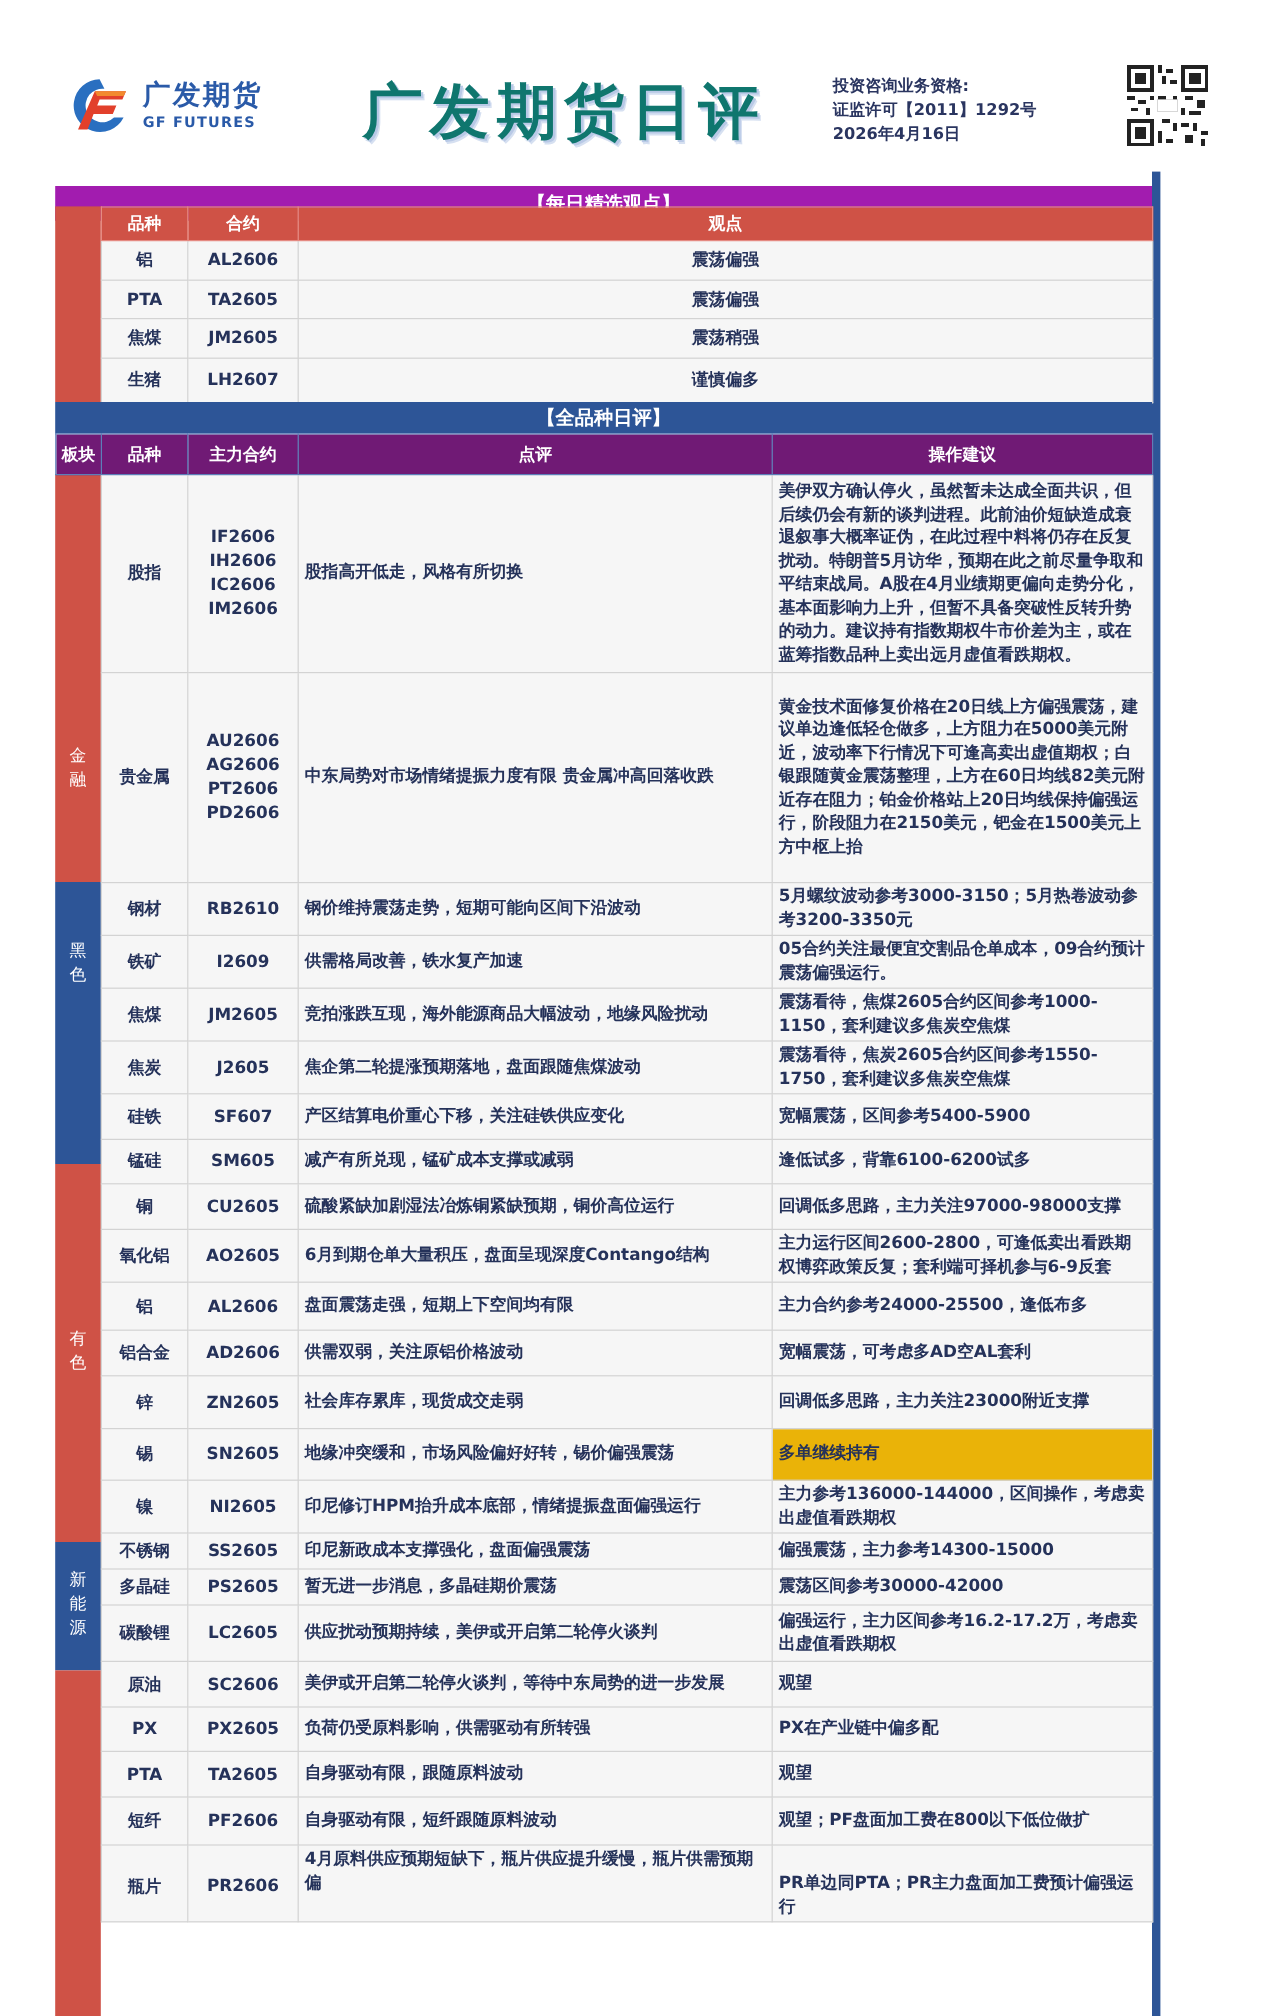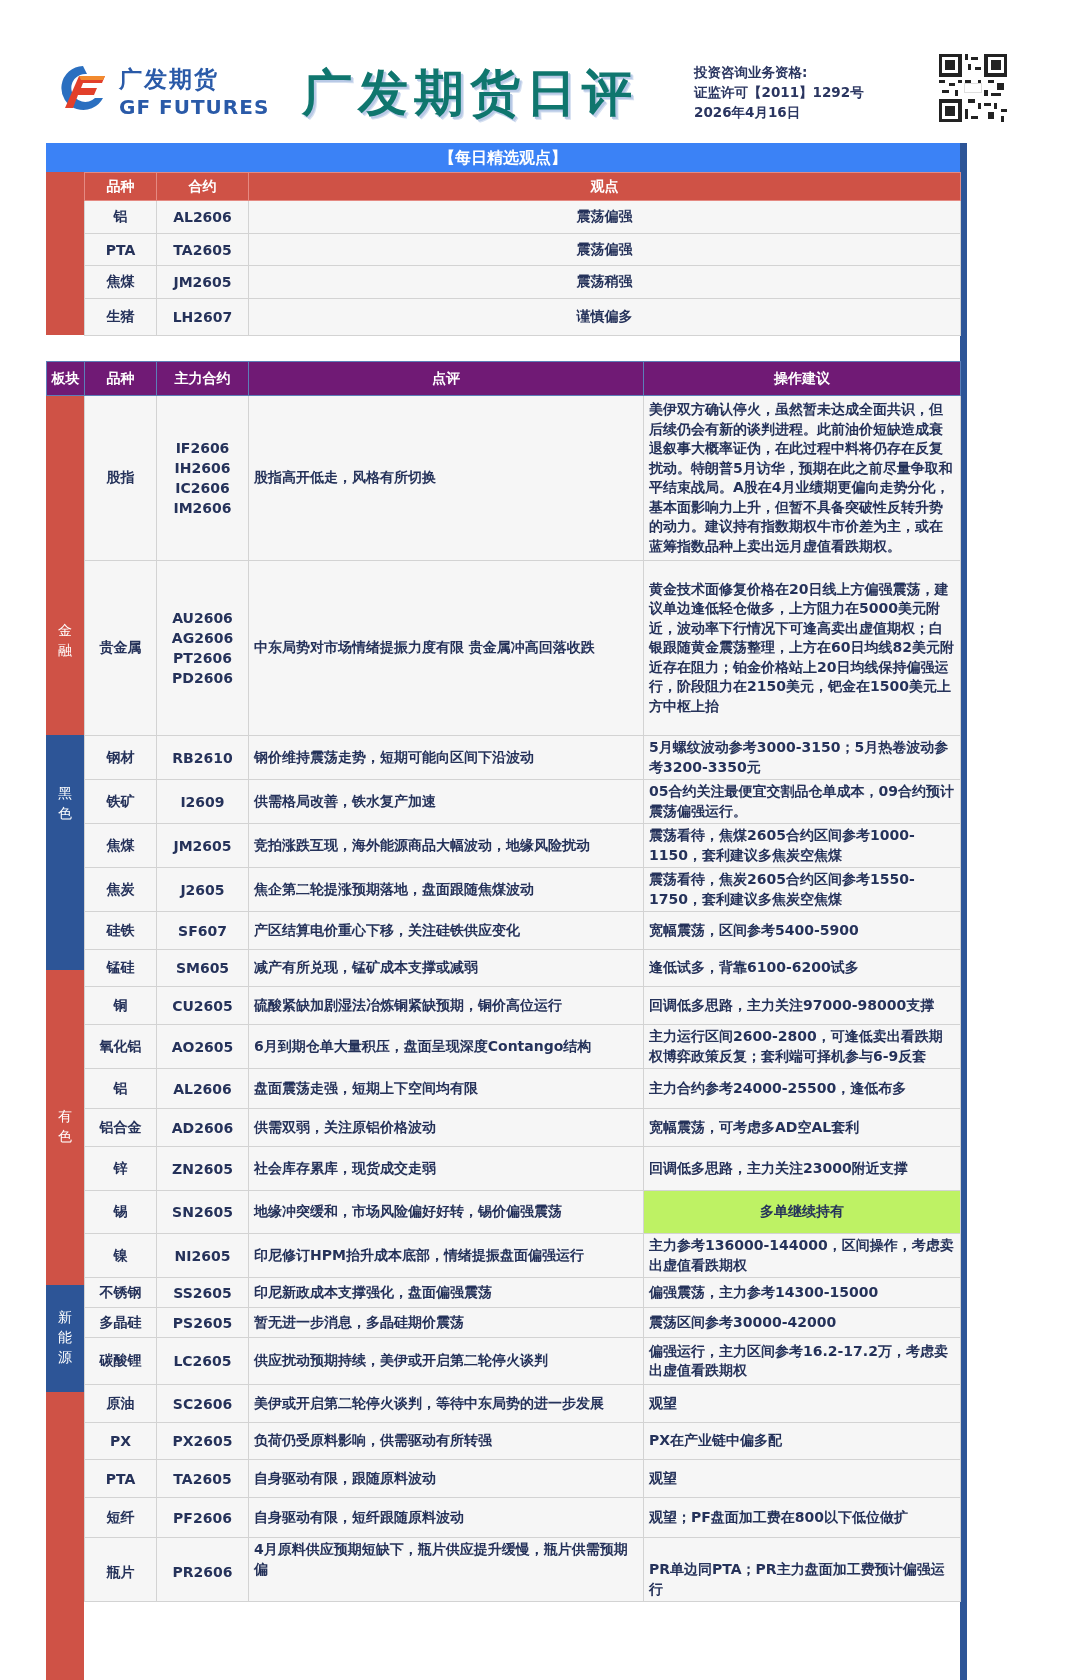--- a/index.html
+++ b/index.html
@@ -4,21 +4,21 @@
 <style>
   * { box-sizing: border-box; margin: 0; padding: 0; }
   html, body { width: 1073px; height: 1680px; overflow: hidden; background: #ffffff; }
   body { font-family: "DejaVu Sans", "Liberation Sans", sans-serif; color: #1f2d55; position: relative; }
 
   
   .header { position: absolute; left: 0; top: 0; width: 1073px; height: 143px; }
   .logo { position: absolute; left: 57px; top: 62px; width: 180px; height: 52px; }
   .logo-mark { position: absolute; left: 0; top: 0; width: 52px; height: 52px; }
   .logo-cn { position: absolute; left: 62px; top: 2px; font-size: 23px; font-weight: bold; color: #2a5aa8; letter-spacing: 2px; white-space: nowrap; }
-  .logo-en { position: absolute; left: 62px; top: 33px; font-size: 20px; font-weight: bold; color: #2a5aa8; letter-spacing: 1px; white-space: nowrap; }
+  .logo-en { position: absolute; left: 62px; top: 33px; font-size: 12px; font-weight: bold; color: #2a5aa8; letter-spacing: 1px; white-space: nowrap; }
   .main-title { position: absolute; left: 302px; top: 60px; font-size: 50px; font-weight: bold; color: #0f766e; letter-spacing: 6px; white-space: nowrap;
     text-shadow: 2px 2px 0 #b8c9e6, 3px 3px 0 #d6e0f1; }
   .info { position: absolute; left: 694px; top: 62px; font-size: 13.5px; font-weight: bold; color: #2a3560; line-height: 20px; white-space: nowrap; }
   .qr { position: absolute; left: 938px; top: 54px; width: 70px; height: 68px; }
 
   
   .frame { position: absolute; left: 49px; top: 153px; width: 988px; height: 1527px; }
   .sec-title { position: absolute; left: 0; width: 981px; color: #fff; font-weight: bold; font-size: 16px; text-align: center; }
   .right-bar { position: absolute; left: 980px; width: 8px; background: #2d5597; }
 
@@ -89,21 +89,21 @@
         <rect x="19" y="17" width="2" height="1"></rect>
         <rect x="19" y="19" width="1" height="2"></rect>
         <rect x="6" y="8" width="1" height="1"></rect>
     </g>
     <rect x="8" y="9" width="5" height="3" fill="#fff" stroke="#ccc" stroke-width="0.2"></rect>
   </svg>
 </div>
 
 <div class="frame" style="left:46px; top:143px;">
 
-  <div class="sec-title" style="top:0; height:29px; line-height:29px; background:#3b82f6; width:914px;">【每日精选观点】</div>
+  <div class="sec-title" style="top:12px; height:29px; line-height:29px; background:#a21caf; width:914px;">【每日精选观点】</div>
   <div class="right-bar" style="left:914px; top:0; height:1537px; width:7px;"></div>
 
   <div style="position:absolute; left:0; top:29px; width:38px; height:163px; background:#cf5246;"></div>
 
   <table style="left:38px; top:29px; width:876px;">
     <colgroup>
         <col style="width:72px">
         <col style="width:92px">
         <col style="width:712px">
       </colgroup>
@@ -131,20 +131,21 @@
         <td class="c">震荡稍强</td>
       </tr>
       <tr style="height:37px;">
         <td class="c">生猪</td>
         <td class="c">LH2607</td>
         <td class="c">谨慎偏多</td>
       </tr>
     </tbody>
   </table>
 
+  <div class="sec-title" style="top:192px; height:26px; line-height:26px; background:#2d5597; width:914px;">【全品种日评】</div>
 
   <div class="sector red" style="position:absolute; left:0; top:252px; width:38px; height:340px; display:flex; flex-direction:column; justify-content:center; padding-top:150px;">
     <span>金</span>
     <span>融</span>
   </div>
   <div class="sector blue" style="position:absolute; left:0; top:592px; width:38px; height:235px; display:flex; flex-direction:column; justify-content:flex-start; padding-top:48px;">
     <span>黑</span>
     <span>色</span>
   </div>
   <div class="sector red" style="position:absolute; left:0; top:827px; width:38px; height:315px; display:flex; flex-direction:column; justify-content:flex-start; padding-top:136px;">
@@ -289,21 +290,21 @@
         <td class="c">ZN2605</td>
         <td class="l">社会库存累库，现货成交走弱</td>
         <td class="l">回调低多思路，主力关注23000附近支撑</td>
       </tr>
 
       <tr style="height:43px;">
         <td style="background:transparent;border:none;"></td>
         <td class="c">锡</td>
         <td class="c">SN2605</td>
         <td class="l">地缘冲突缓和，市场风险偏好好转，锡价偏强震荡</td>
-        <td class="l" style="background:#bef264;text-align:center;">多单继续持有</td>
+        <td class="l" style="background:#eab308;">多单继续持有</td>
       </tr>
 
       <tr style="height:40px;">
         <td style="background:transparent;border:none;"></td>
         <td class="c">镍</td>
         <td class="c">NI2605</td>
         <td class="l">印尼修订HPM抬升成本底部，情绪提振盘面偏强运行</td>
         <td class="l">主力参考136000-144000，区间操作，考虑卖出虚值看跌期权</td>
       </tr>
 

